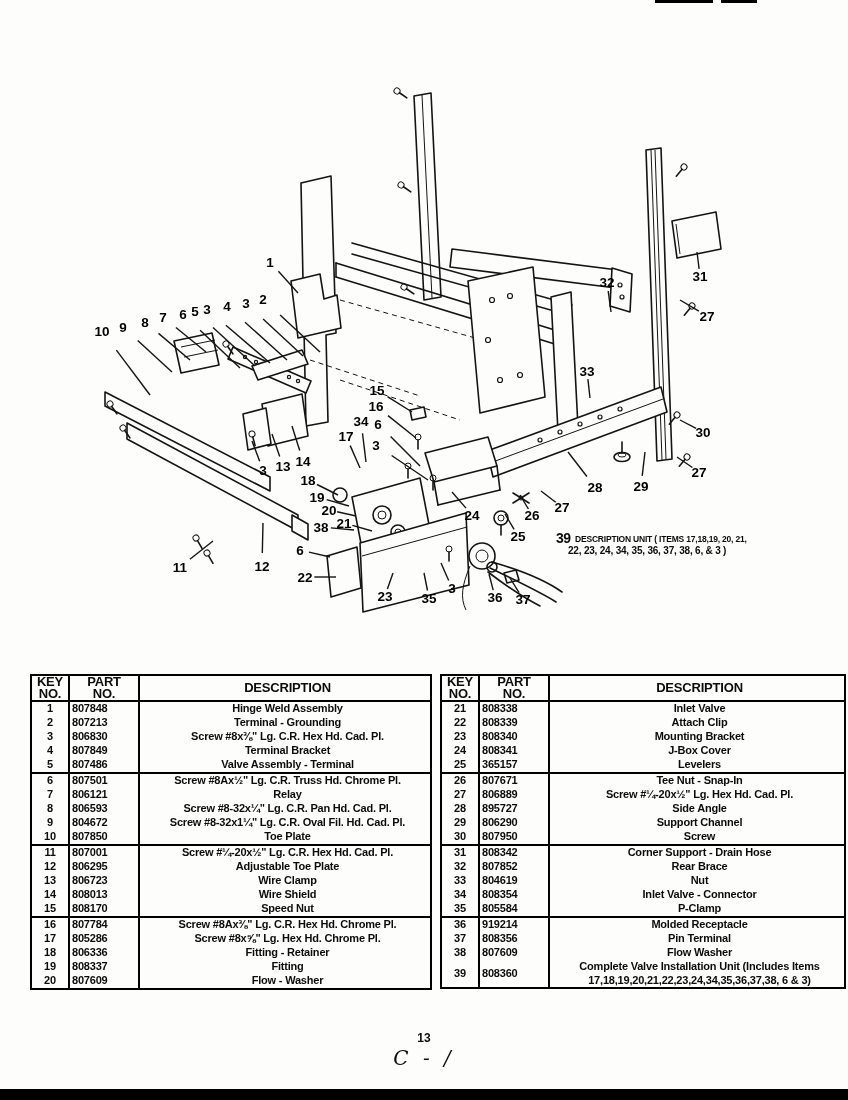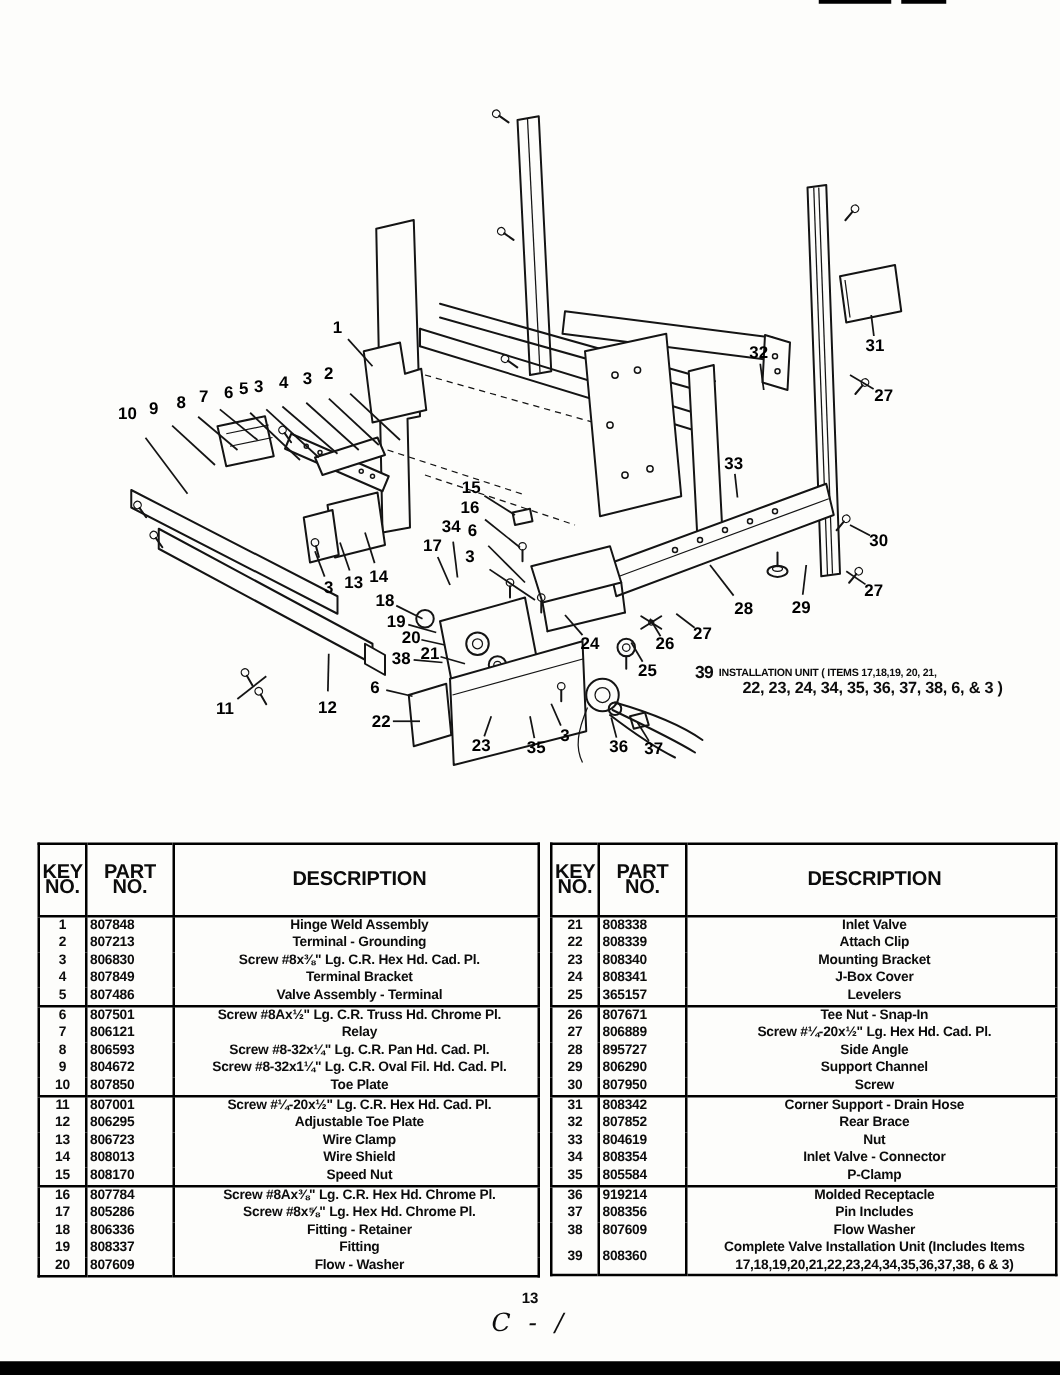--- a/index.html
+++ b/index.html
@@ -15,28 +15,28 @@
   .thin{fill:none;stroke:#141414;stroke-width:1;}
   .dash{fill:none;stroke:#141414;stroke-width:1;stroke-dasharray:5 4;}
   .hole{fill:none;stroke:#141414;stroke-width:1.2;}
   .leader{stroke:#141414;stroke-width:1.4;}
   .callout{font:bold 13.5px "Liberation Sans",sans-serif;text-anchor:middle;
            dominant-baseline:central;fill:#000;}
   
   .note{position:absolute;left:556px;top:531px;width:250px;line-height:11px;}
   .note .big{font-size:14px;font-weight:bold;letter-spacing:-0.5px;vertical-align:-1px;}
   .note .small{font-size:8.5px;font-weight:bold;letter-spacing:-0.2px;}
-  .note .l2{display:block;margin-left:38px;font-size:13px;font-weight:bold;letter-spacing:-0.2px;}
+  .note .l2{display:block;margin-left:12px;font-size:10px;font-weight:bold;letter-spacing:-0.2px;}
   
   table.parts{position:absolute;border-collapse:collapse;table-layout:fixed;
               font-size:11px;font-weight:bold;letter-spacing:-0.2px;
               border:2.5px solid #000;background:#fdfdfb;}
   #table-left{left:30px;top:674px;width:402px;}
   #table-right{left:440px;top:674px;width:406px;}
-  table.parts th{border-bottom:2.5px solid #000;padding:16px 2px;font-size:16px;line-height:12px;}
+  table.parts th{border-bottom:2.5px solid #000;padding:0 2px;font-size:13px;line-height:12px;}
   table.parts td{height:14px;line-height:13.5px;padding:0 2px;}
   table.parts .key{width:32px;text-align:center;border-right:2px solid #000;}
   table.parts .part{width:64px;border-right:2px solid #000;}
   table.parts .desc{text-align:center;padding-left:7px;}
   table.parts tr.sep td{border-bottom:2.5px solid #000;}
   
   .pageno{position:absolute;left:0;top:1031px;width:848px;text-align:center;
           font-size:12px;font-weight:bold;}
   .handmark{position:absolute;left:0;top:1046px;width:848px;text-align:center;
             font-family:"DejaVu Serif",serif;font-style:italic;font-size:20px;letter-spacing:4px;}
@@ -273,21 +273,21 @@
         <text x="699" y="472" class="callout">27</text>
         <line x1="586.9" y1="476.5" x2="568" y2="452" class="leader"></line>
         <text x="595" y="487" class="callout">28</text>
         <line x1="642.2" y1="475.8" x2="645" y2="452" class="leader"></line>
         <text x="641" y="486" class="callout">29</text>
       </g>
   </svg>
 
   <div class="note">
     <span class="big">39</span>
-    <span class="small">INSTALLATION UNIT ( ITEMS 17,18,19, 20, 21,</span>
+    <span class="small">DESCRIPTION UNIT ( ITEMS 17,18,19, 20, 21,</span>
     <span class="l2">22, 23, 24, 34, 35, 36, 37, 38, 6, &amp; 3 )</span>
   </div>
 
   <table class="parts" id="table-left">
     <thead>
       <tr>
         <th class="key">
           <span>KEY</span><br><span>NO.</span>
         </th>
         <th class="part">
@@ -489,21 +489,21 @@
           <td class="desc">P-Clamp</td>
         </tr>
         <tr>
           <td class="key">36</td>
           <td class="part">919214</td>
           <td class="desc">Molded Receptacle</td>
         </tr>
         <tr>
           <td class="key">37</td>
           <td class="part">808356</td>
-          <td class="desc">Pin Includes</td>
+          <td class="desc">Pin Terminal</td>
         </tr>
         <tr>
           <td class="key">38</td>
           <td class="part">807609</td>
           <td class="desc">Flow Washer</td>
         </tr>
         <tr>
           <td class="key">39</td>
           <td class="part">808360</td>
           <td class="desc">Complete Valve Installation Unit (Includes Items 17,18,19,20,21,22,23,24,34,35,36,37,38, 6 &amp; 3)</td>

